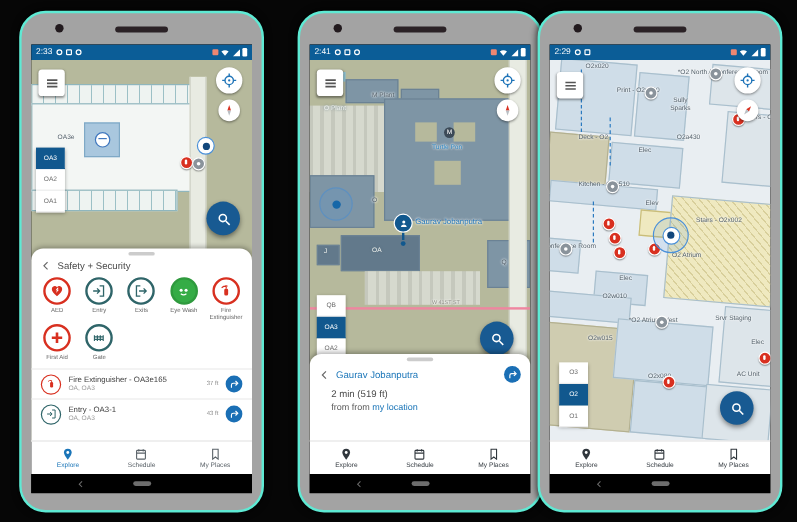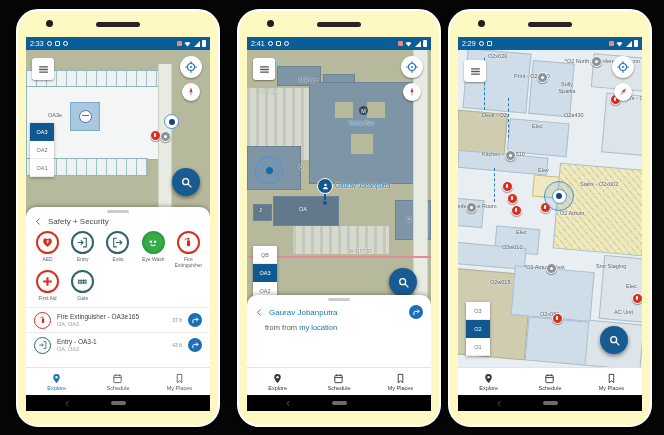--- a/index.html
+++ b/index.html
@@ -1,18 +1,18 @@
 <!DOCTYPE html>
 <html><head>
 <meta charset="utf-8">
 <style>
   html,body{margin:0;padding:0}
   body{width:664px;height:435px;background:#060606;font-family:"Liberation Sans",sans-serif;position:relative;overflow:hidden}
-  .phone{position:absolute;top:9px;width:200px;height:414px;background:#fef9c3;border:2px solid #ffffff;border-radius:22px;box-shadow:0 0 6px rgba(0,0,0,.8)}
-  .p1{left:16px}.p2{left:237px}.p3{left:448px}
+  .phone{position:absolute;top:9px;width:200px;height:414px;background:#a3a3a3;border:2px solid #5eead4;border-radius:22px;box-shadow:0 0 6px rgba(0,0,0,.8)}
+  .p1{left:16px}.p2{left:248px}.p3{left:448px}
   .cam{position:absolute;top:9px;left:28px;width:7px;height:7px;border-radius:50%;background:#221a1e}
   .speaker{position:absolute;top:11px;left:50%;transform:translateX(-50%);width:44px;height:5px;border-radius:3px;background:#2b2226}
   .screen{position:absolute;left:8px;top:26px;width:184px;height:374px;background:#000;overflow:hidden}
   
   .sb{position:absolute;top:0;left:0;right:0;height:13px;background:#0b5d97;display:flex;align-items:center;padding:0 4px;gap:3px;z-index:40}
   .sb .time{color:#fff;font-size:7px;line-height:13px}
   .sbic{width:5px;height:5px;border:1px solid #fff;border-radius:50%;box-sizing:border-box}
   .sbic.sq{border-radius:1px}
   .sbr{margin-left:auto;display:flex;align-items:center;gap:2.5px}
   .dotred{width:5px;height:5px;background:#ef8772;border-radius:1px}
@@ -429,20 +429,21 @@
             <path d="M15 4l-8 8 8 8"></path>
           </svg>
         <span class="t2">Gaurav Jobanputra</span>
         <span class="dirfab" style="margin-left:auto">
           <svg viewBox="0 0 24 24" width="9" height="9" fill="none" stroke="#fff" stroke-width="2.6">
               <path d="M5 19v-6a4 4 0 0 1 4-4h9"></path>
               <path d="M14 4l5 5-5 5"></path>
             </svg>
         </span>
       </div>
+      <div class="eta">2 min (519 ft)</div>
       <div class="away">
         <span>from from</span>
         <span class="lnk">my location</span>
       </div>
     </div>
 
     <div class="nav dim">
       <div class="ni">
         <svg viewBox="0 0 24 24" width="11" height="11">
             <path d="M12 2a7 7 0 0 1 7 7c0 5-7 13-7 13S5 14 5 9a7 7 0 0 1 7-7z" fill="currentColor"></path>

